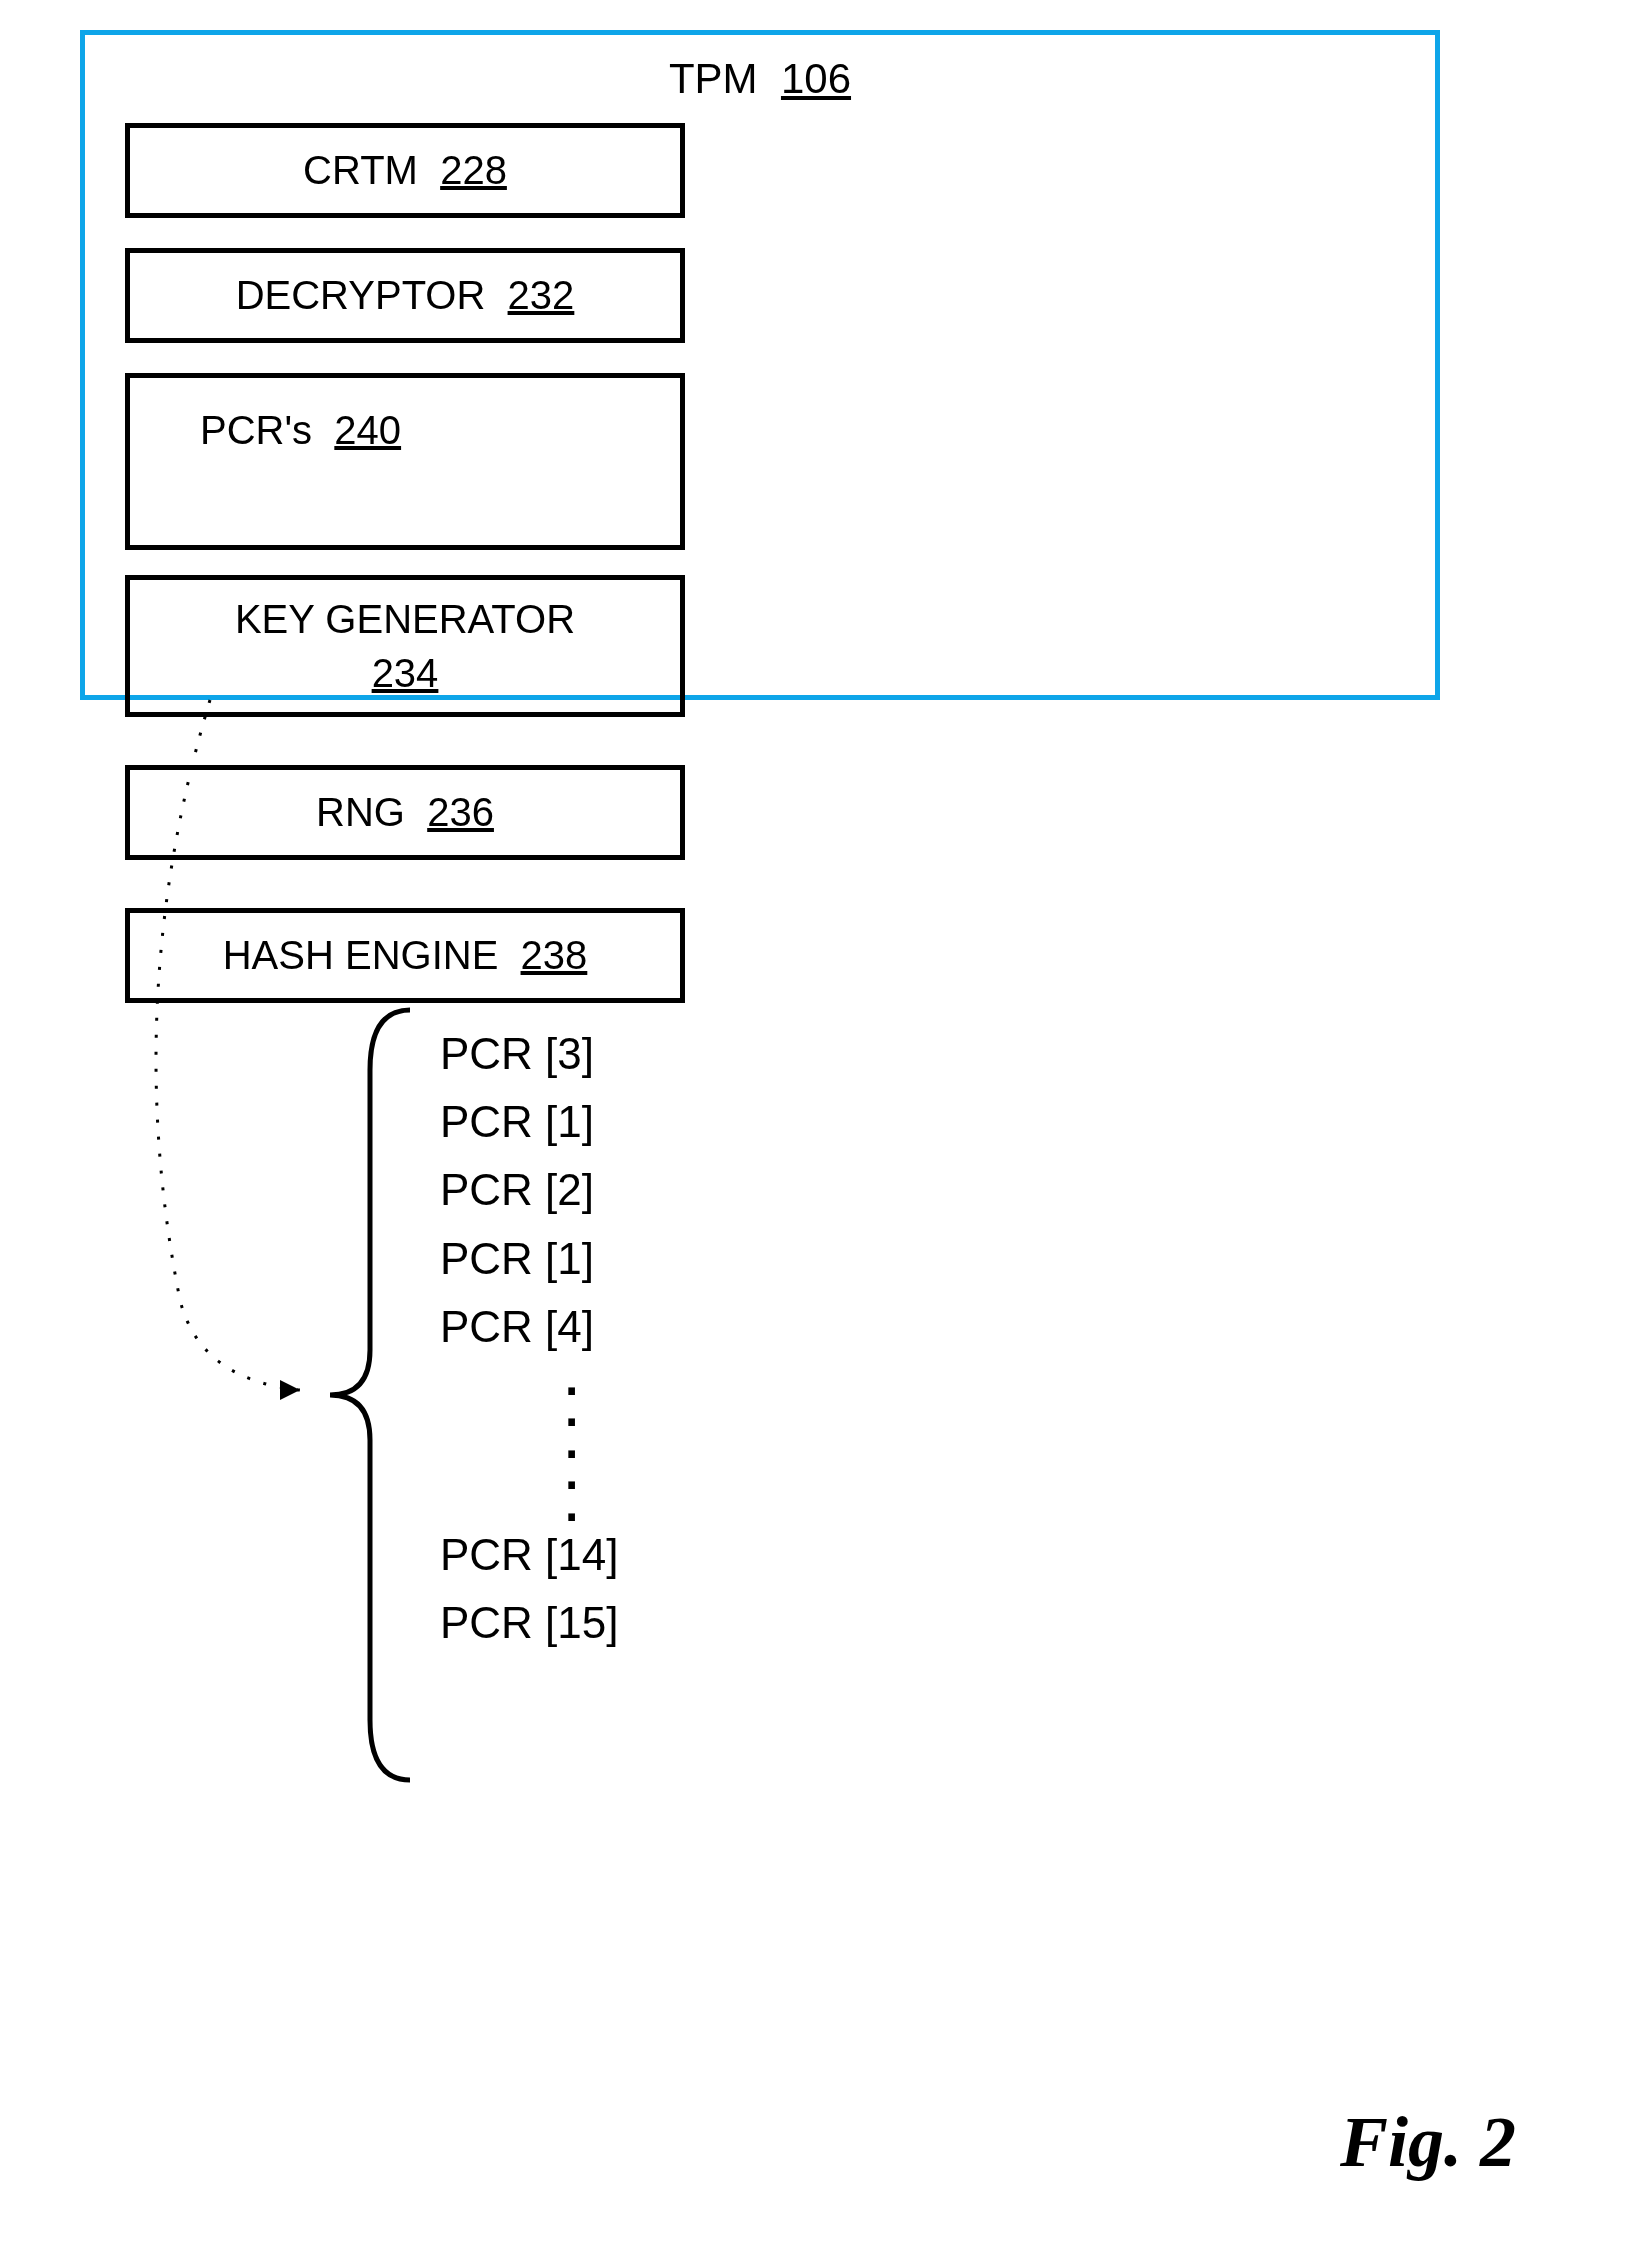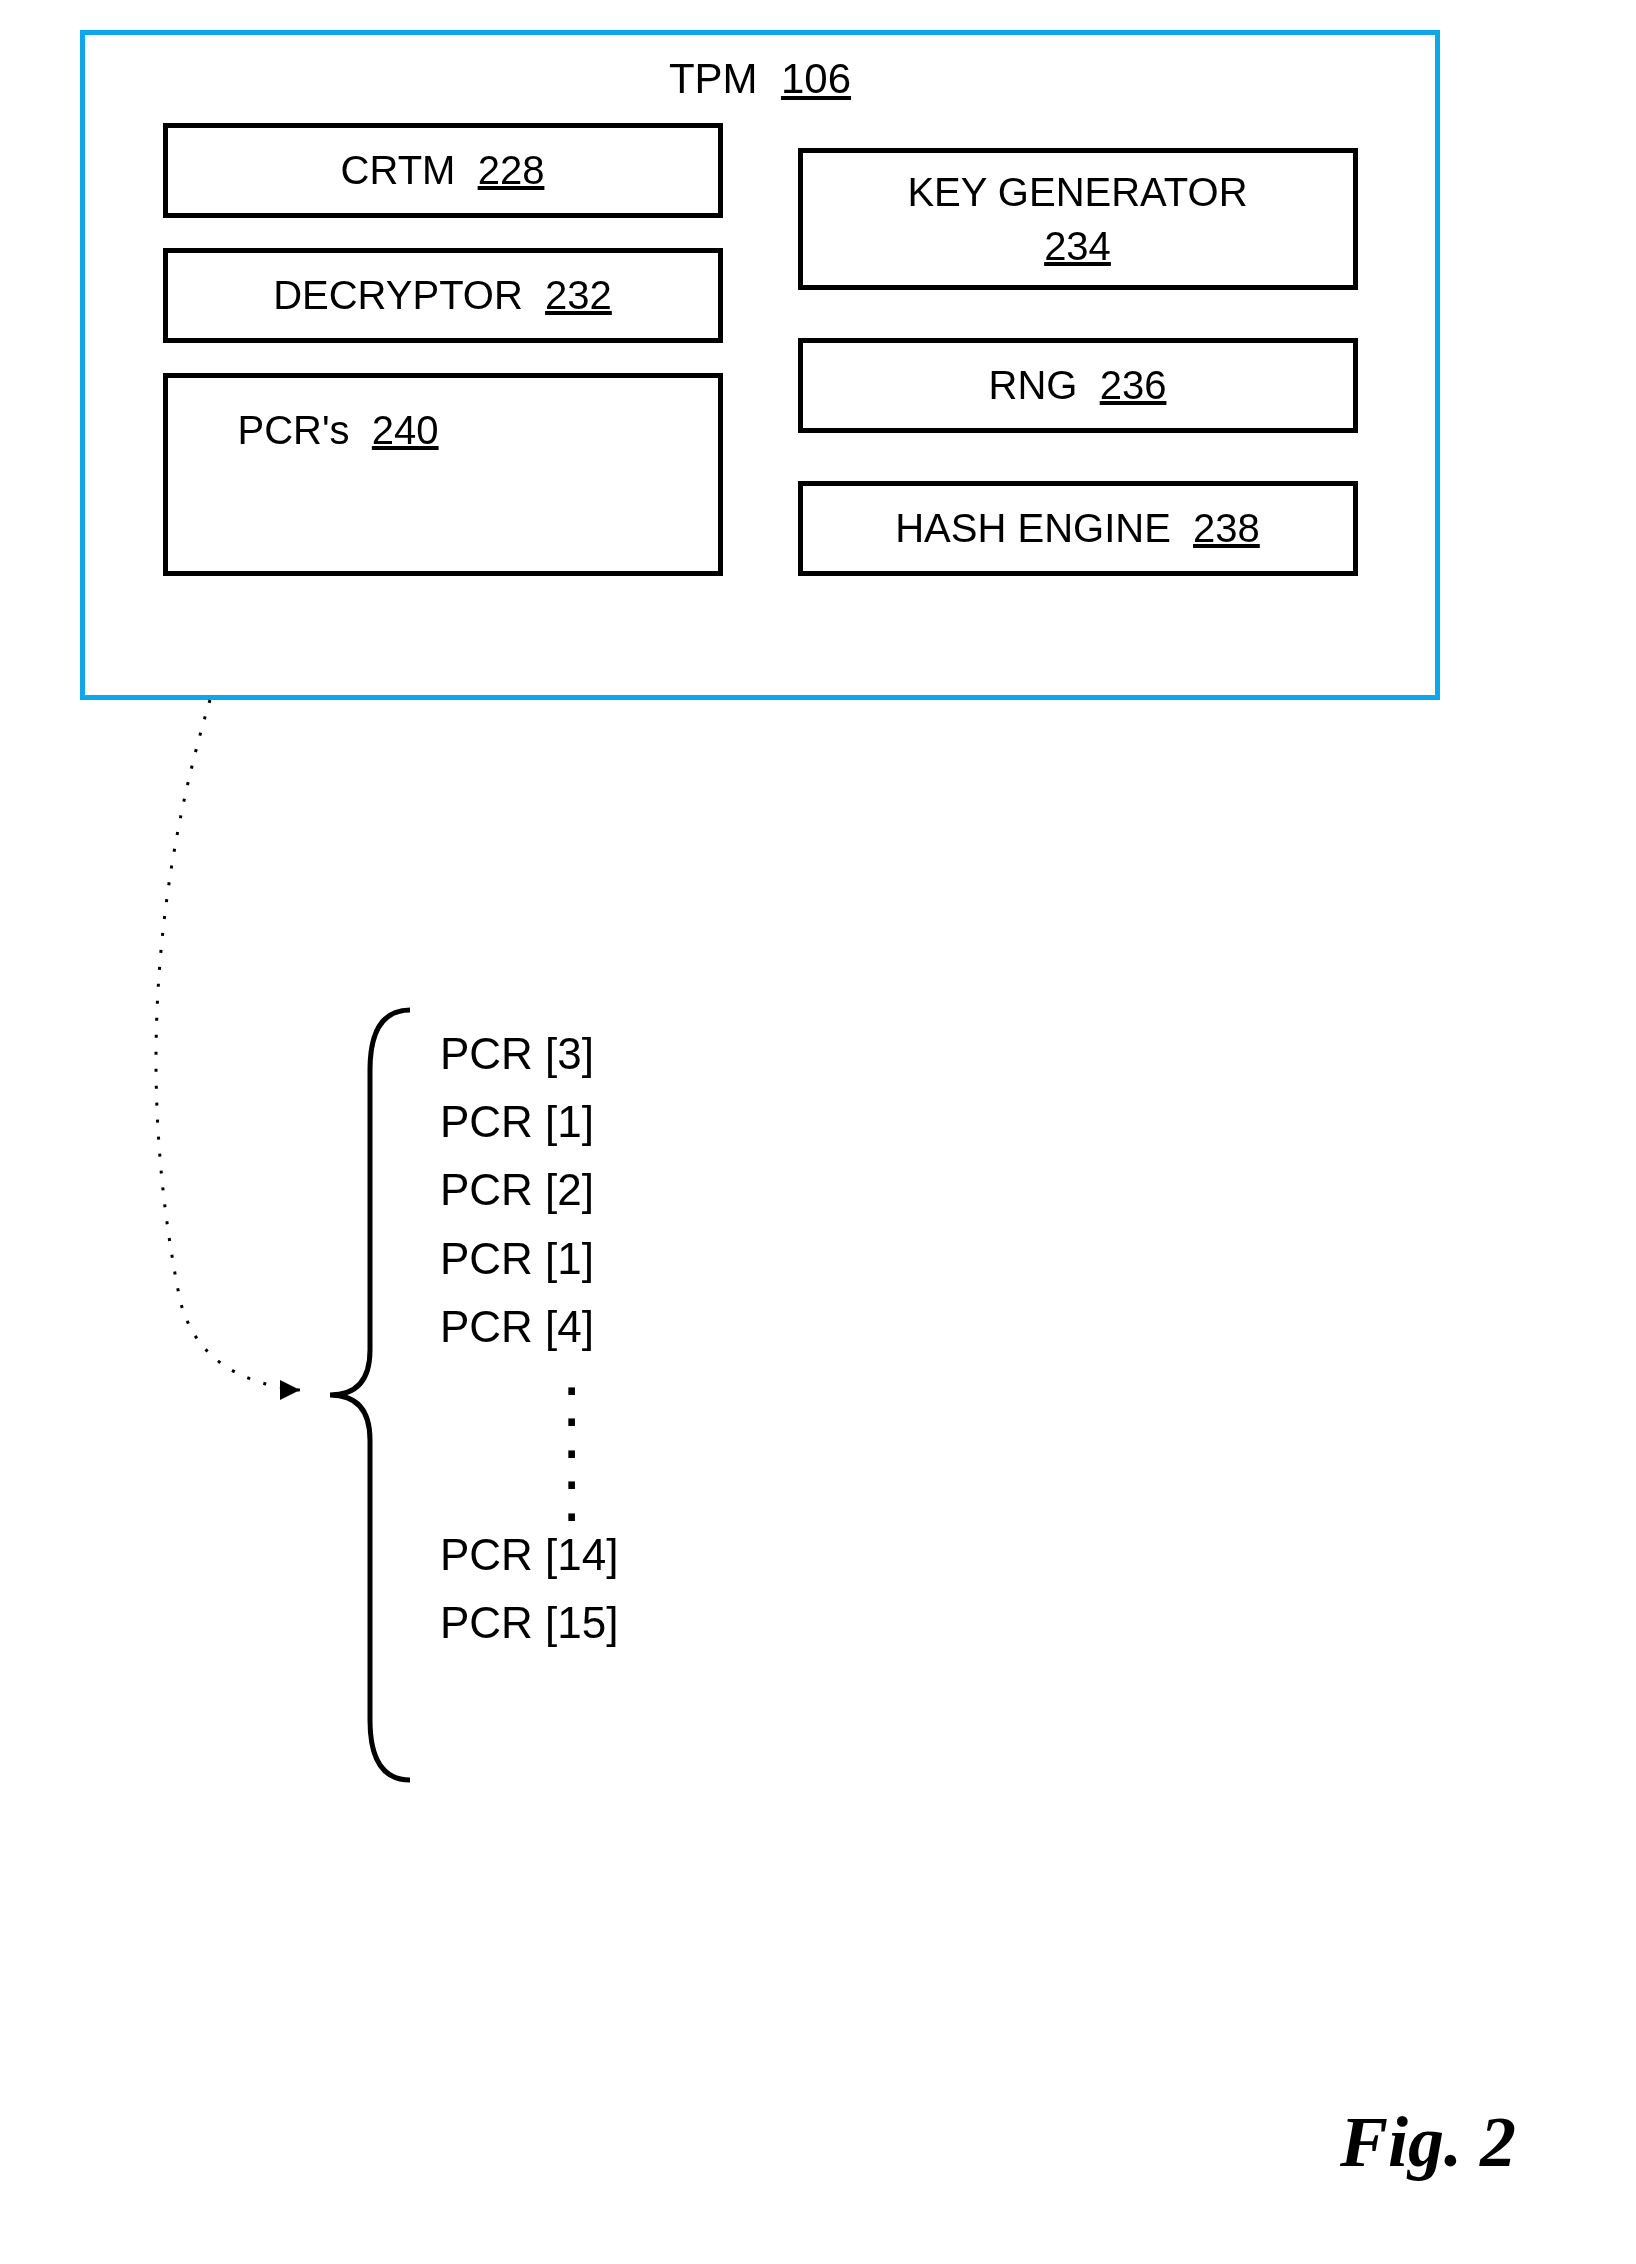--- a/index.html
+++ b/index.html
@@ -20,38 +20,38 @@
     border: 5px solid #0ea5e9;
   }
   .tpm-title {
     text-align: center;
     font-size: 42px;
     margin-top: 20px;
   }
   .tpm-title .num { text-decoration: underline; }
   .cols {
     display: flex;
-    flex-direction: row;
+    flex-direction: column;
     justify-content: space-around;
     padding: 20px 40px 0 40px;
   }
   .col {
     display: flex;
     flex-direction: column;
     gap: 30px;
     width: 560px;
   }
   .module {
     border: 5px solid #000;
     padding: 20px 10px;
     text-align: center;
     font-size: 40px;
   }
   .module.tall {
-    padding: 30px 10px 118px 10px;
+    padding: 30px 10px 92px 10px;
     text-align: left;
     padding-left: 70px;
   }
   .module .num { text-decoration: underline; }
   .module.keygen {
     padding: 12px 10px;
     line-height: 1.35;
   }
   .pcr-list {
     position: absolute;

